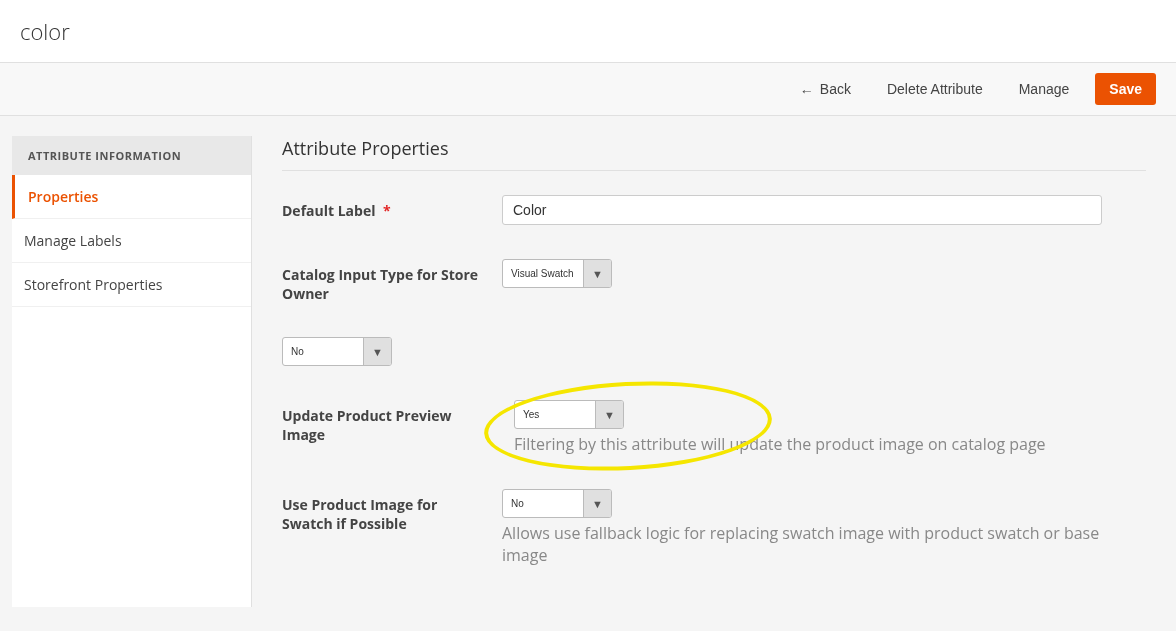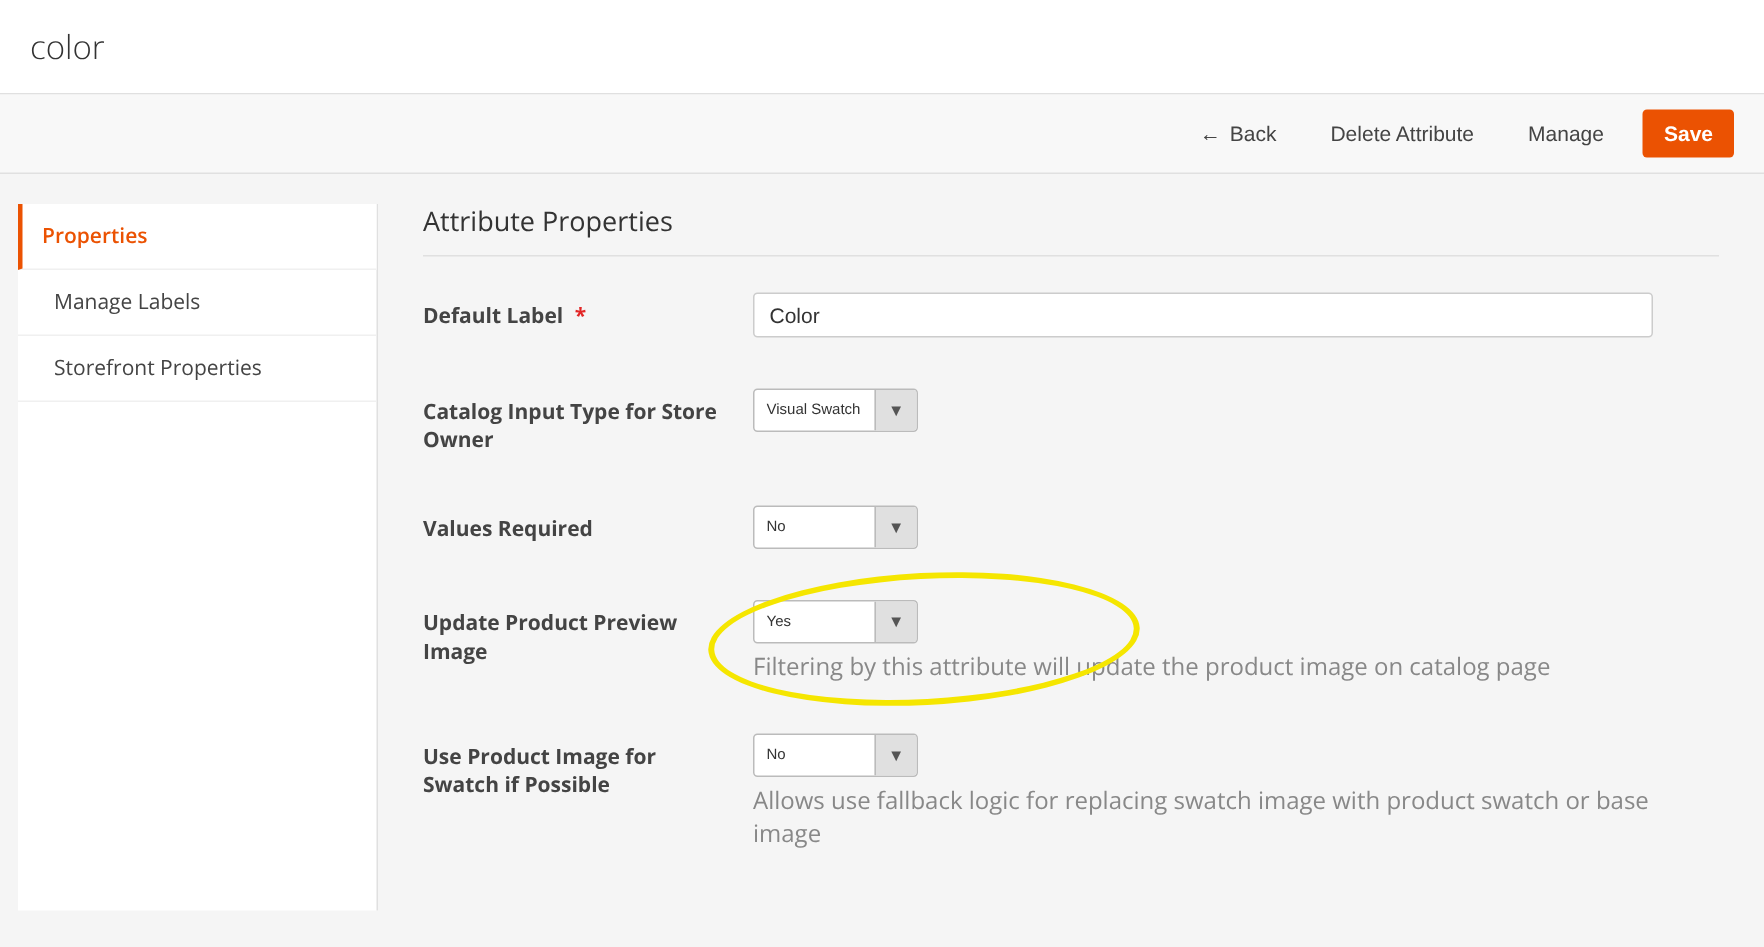--- a/index.html
+++ b/index.html
@@ -61,21 +61,21 @@
     .sidebar-header {
       background: #e8e8e8;
       padding: 12px 16px;
       font-size: 11px;
       font-weight: 700;
       color: #555;
       letter-spacing: 0.5px;
       text-transform: uppercase;
     }
     .sidebar-item {
-      padding: 12px 24px;
+      padding: 12px 12px;
       cursor: pointer;
       border-bottom: 1px solid #f0f0f0;
       color: #444;
       font-size: 14px;
     }
     .sidebar-item.active {
       border-left: 3px solid #eb5202;
       color: #eb5202;
       font-weight: 600;
       background: #fff;
@@ -174,20 +174,21 @@
       left: -30px;
       width: 280px;
       height: 80px;
       border: 4px solid #f5e600;
       border-radius: 50%;
       pointer-events: none;
       transform: rotate(-3deg);
     }
     .form-row-highlighted {
       position: relative;
+      gap: 12px;
     }
   </style>
 </head>
 <body>
 
 <div class="page-header">
   <h1 class="page-title">color</h1>
 </div>
 
 <div class="toolbar">
@@ -201,20 +202,21 @@
   <button class="toolbar-btn">
     <span>Manage</span>
   </button>
   <button class="toolbar-btn save-btn">
     <span>Save</span>
   </button>
 </div>
 
 <div class="main-layout">
   <div class="sidebar">
+    <div class="sidebar-header">ATTRIBUTE INFORMATION</div>
     <div class="sidebar-item active">
       <span>Properties</span>
     </div>
     <div class="sidebar-item">
       <span>Manage Labels</span>
     </div>
     <div class="sidebar-item">
       <span>Storefront Properties</span>
     </div>
   </div>
@@ -242,23 +244,20 @@
             <option>Visual Swatch</option>
             <option>Text Swatch</option>
             <option>Dropdown</option>
           </select>
           <div class="select-arrow">▼</div>
         </div>
       </div>
     </div>
 
     <div class="form-row">
-      <div class="form-label">
-        <span>Values Required</span>
-      </div>
       <div class="form-value">
         <div class="select-wrapper">
           <select class="form-select">
             <option>No</option>
             <option>Yes</option>
           </select>
           <div class="select-arrow">▼</div>
         </div>
       </div>
     </div>

